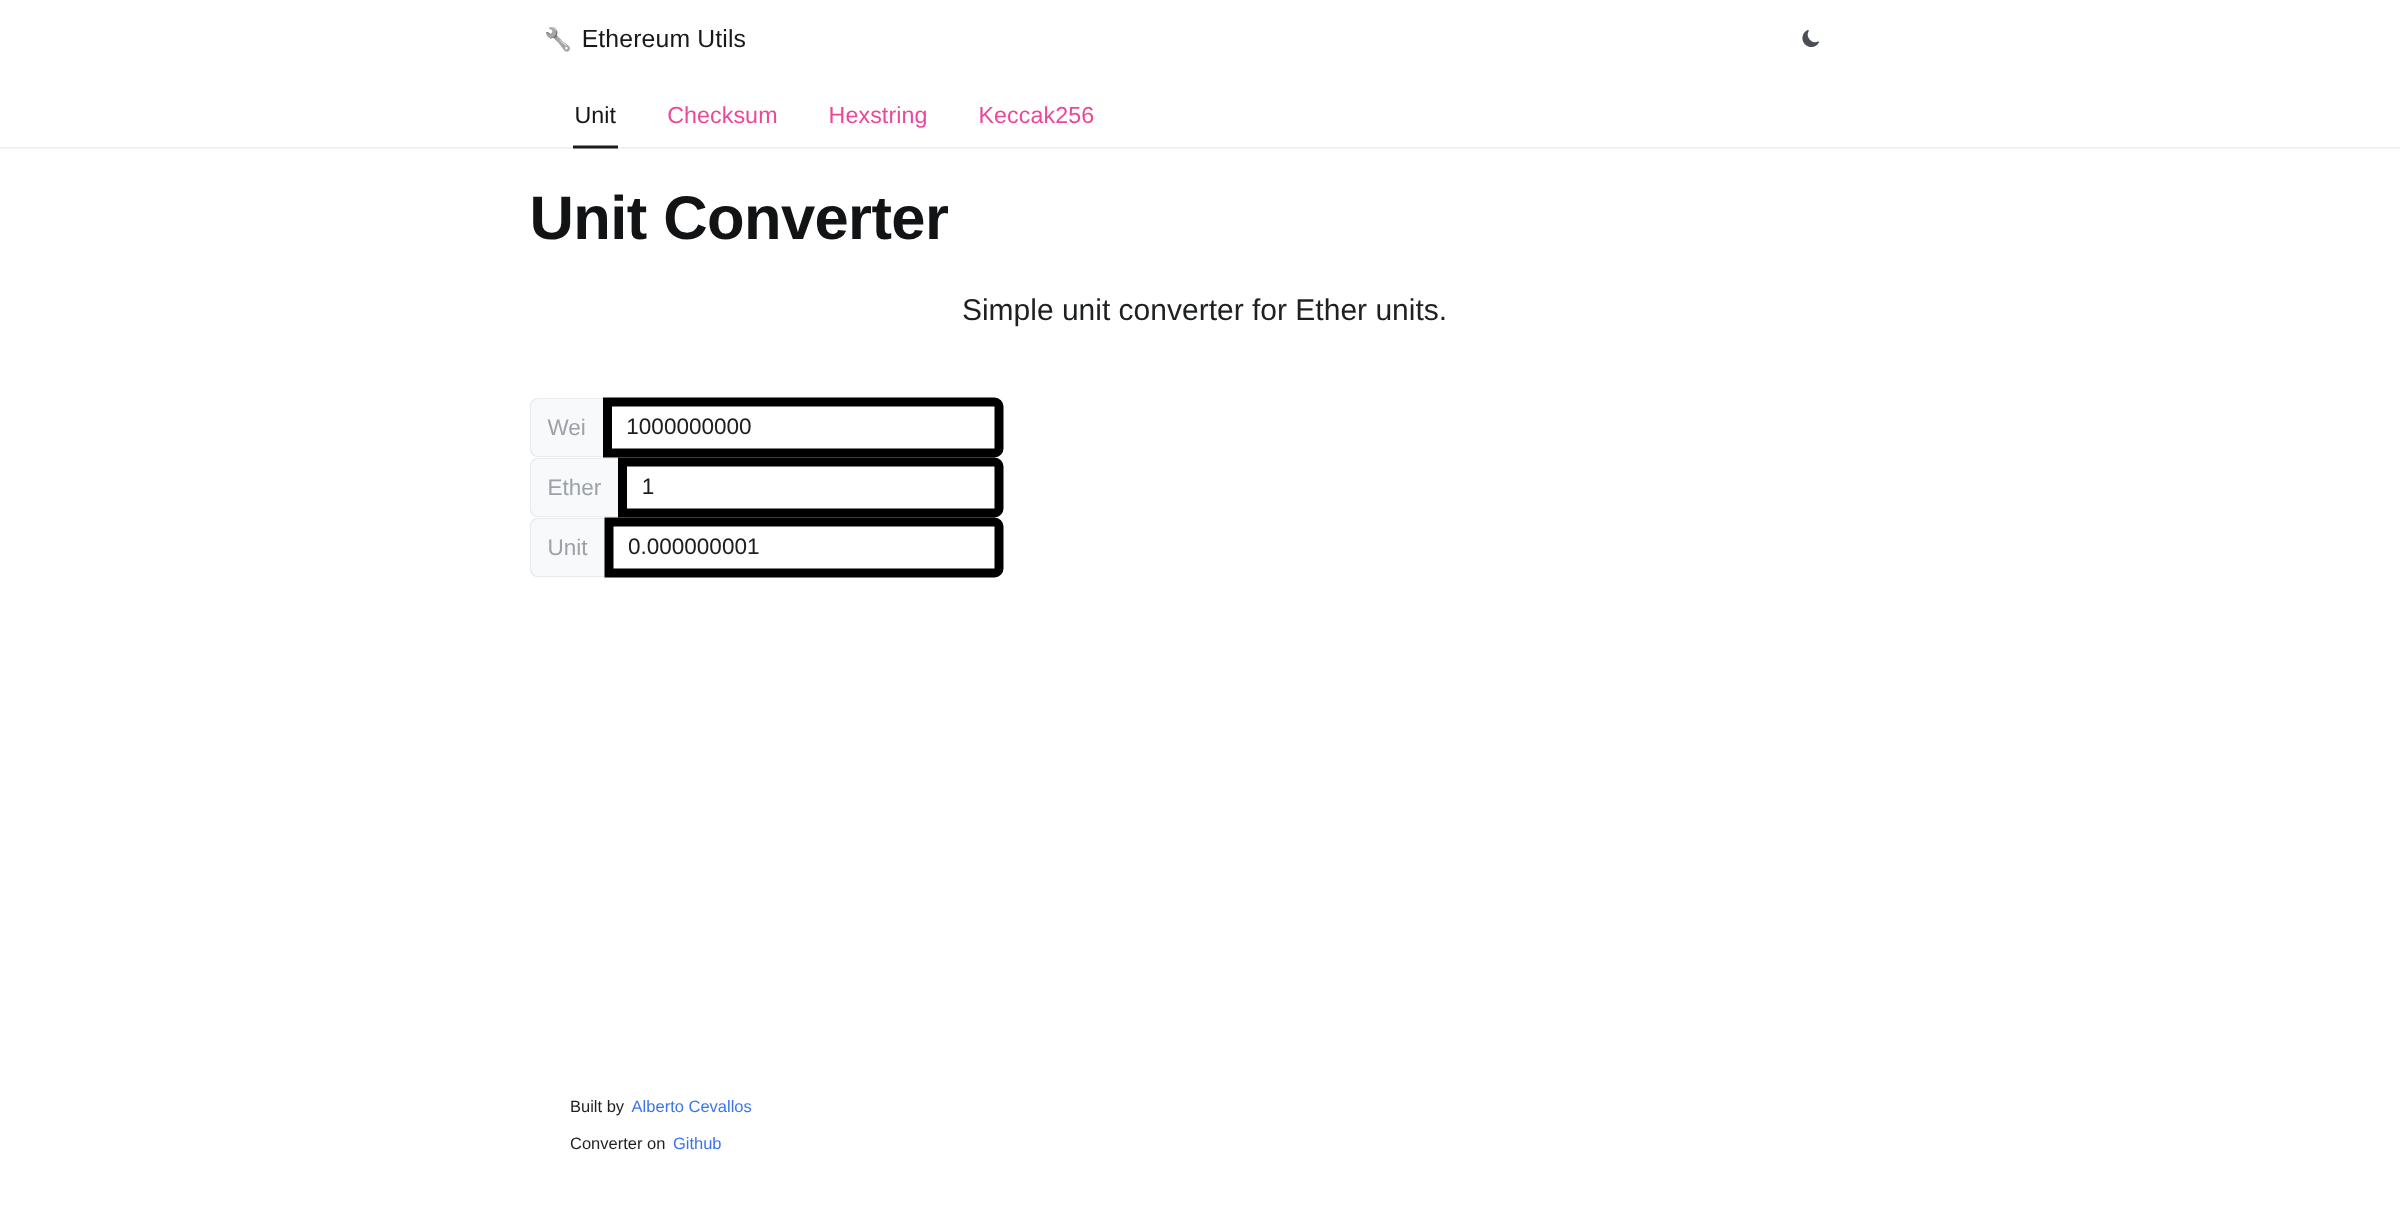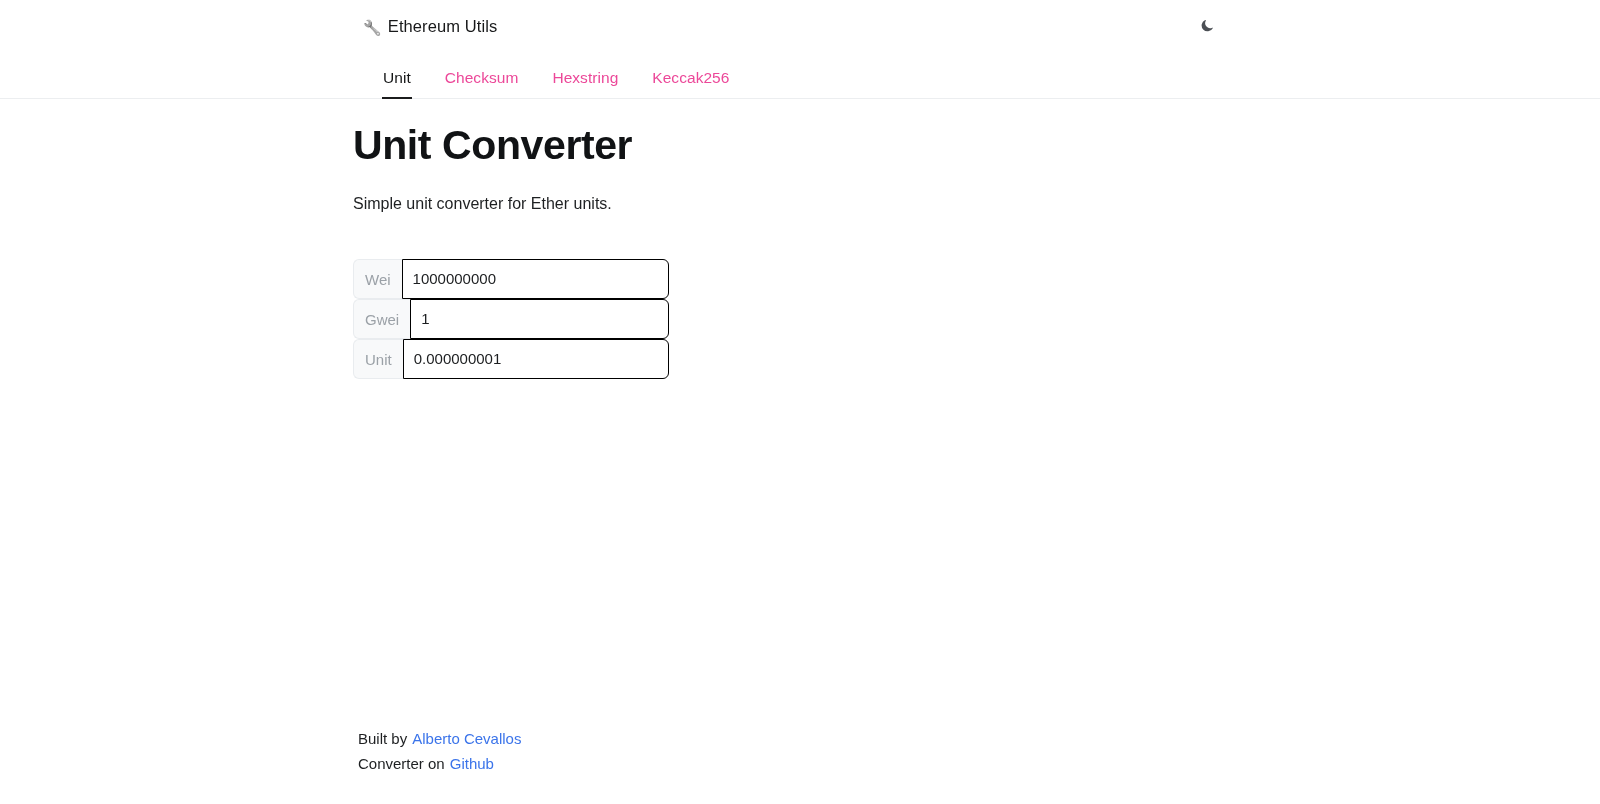--- a/index.html
+++ b/index.html
@@ -121,23 +121,24 @@
     font-size: 41px;
     font-weight: 700;
     color: #111315;
     letter-spacing: -0.4px;
     line-height: 1.2;
   }
 
   .page-desc {
     margin: 0;
     padding-top: 22px;
-    font-size: 16px;
+    font-size: 20px;
     color: #1e2022;
     line-height: 1.5;
+    text-align: center;
   }
 
   
   .fields {
     padding-top: 43px;
     display: flex;
     flex-direction: column;
   }
 
   .input-group {
@@ -159,37 +160,37 @@
     font-size: 15px;
     color: #9ba1a7;
     white-space: nowrap;
     user-select: none;
   }
 
   .input-control {
     flex: 1 1 auto;
     min-width: 0;
     background: #ffffff;
-    border: 1px solid #000000;
+    border: 6px solid #000000;
     border-radius: 0 6px 6px 0;
     padding: 0 10px;
     font-size: 15px;
     font-family: inherit;
     color: #1c1e20;
     outline: none;
     line-height: 38px;
   }
   .input-control::placeholder { color: #b9bfc5; }
 
   
   .footer {
     position: absolute;
-    left: 358px;
+    left: 380px;
     bottom: 28px;
-    font-size: 15px;
+    font-size: 11px;
     color: #1e2022;
     line-height: 1;
   }
   .footer-line {
     margin: 0;
     padding: 0;
     height: 25px;
     display: flex;
     align-items: center;
     gap: 5px;
@@ -237,21 +238,21 @@
     <p class="page-desc">Simple unit converter for Ether units.</p>
 
     <div class="fields">
 
       <div class="input-group">
         <span class="input-label">Wei</span>
         <input class="input-control" type="text" value="1000000000" style="">
       </div>
 
       <div class="input-group">
-        <span class="input-label">Gwei</span>
+        <span class="input-label">Ether</span>
         <input class="input-control" type="text" value="1" style="">
       </div>
 
       <div class="input-group">
         <span class="input-label">Unit</span>
         <input class="input-control" type="text" value="0.000000001" style="">
       </div>
 
     </div>
   </div>

